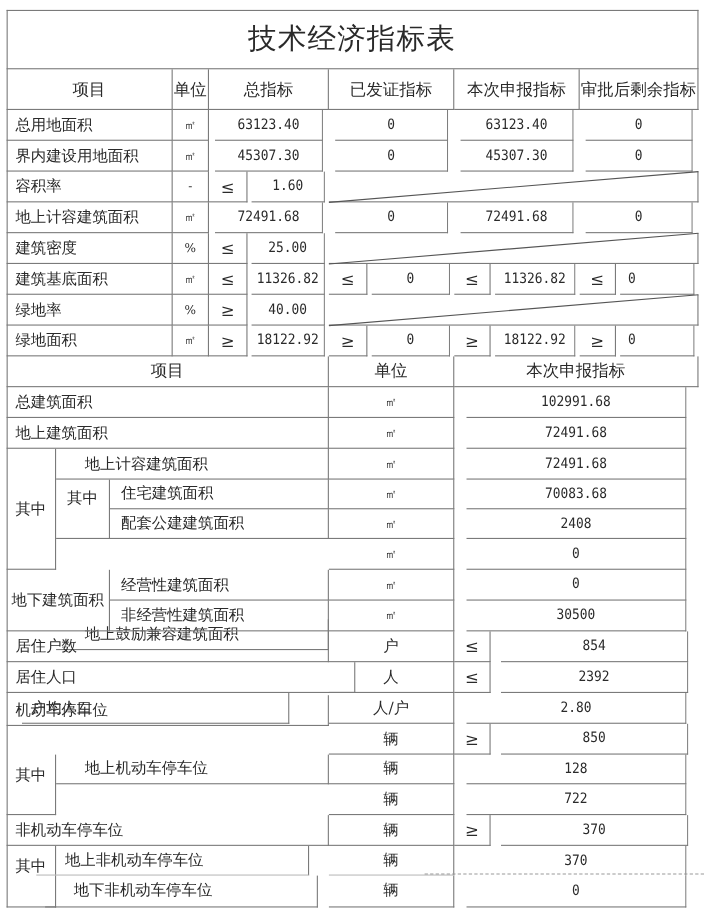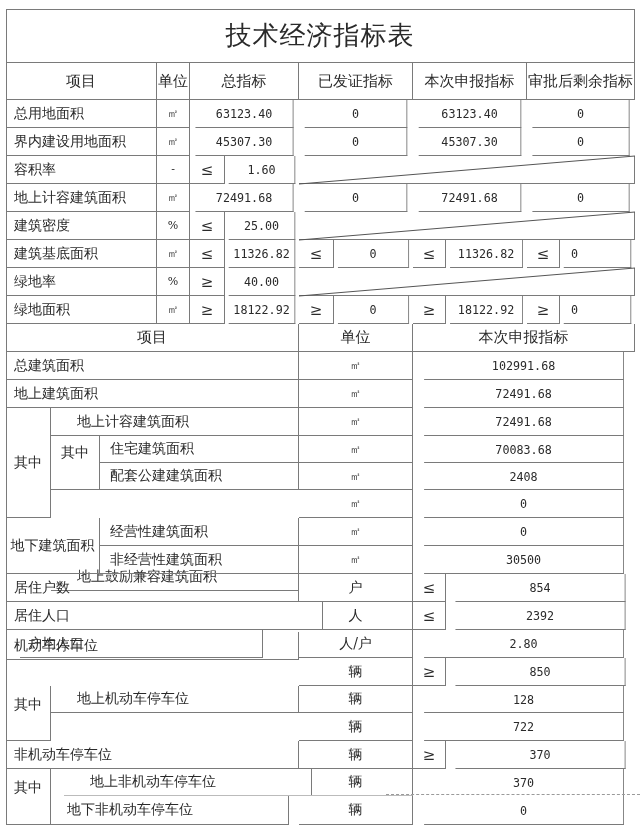--- a/index.html
+++ b/index.html
@@ -166,20 +166,20 @@
   <div class="c num" style="left:413px;top:686px;width:222px;height:27px;">128</div>
   <div class="c" style="left:299px;top:713px;width:114px;height:28px;">辆</div>
   <div class="c num" style="left:413px;top:713px;width:222px;height:28px;">722</div>
 
   <div class="c l" style="left:6px;top:741px;width:293px;height:28px;">非机动车停车位</div>
   <div class="c" style="left:299px;top:741px;width:114px;height:28px;">辆</div>
   <div class="c sym" style="left:413px;top:741px;width:33px;height:28px;">≥</div>
   <div class="c num" style="left:446px;top:741px;width:189px;height:28px;">370</div>
 
   <div class="c" style="left:6px;top:769px;width:45px;height:56px;align-items:flex-start;padding-top:10px;">其中</div>
-  <div class="c l" style="left:64px;top:769px;width:248px;height:27px;padding-left:26px;border-bottom-color:#bbb;">地上非机动车停车位</div>
+  <div class="c l" style="left:33px;top:769px;width:248px;height:27px;padding-left:26px;border-bottom-color:#bbb;">地上非机动车停车位</div>
   <div class="c" style="left:299px;top:769px;width:114px;height:27px;border-bottom-color:#bbb;">辆</div>
   <div class="c num" style="left:413px;top:769px;width:222px;height:27px;border-bottom:none;">370</div>
   <div class="c l" style="left:41px;top:796px;width:248px;height:29px;padding-left:26px;">地下非机动车停车位</div>
   <div class="c" style="left:299px;top:796px;width:114px;height:29px;">辆</div>
   <div class="c num" style="left:413px;top:796px;width:222px;height:29px;">0</div>
   <div class="dash"></div>
 </div>
 
 </body></html>

